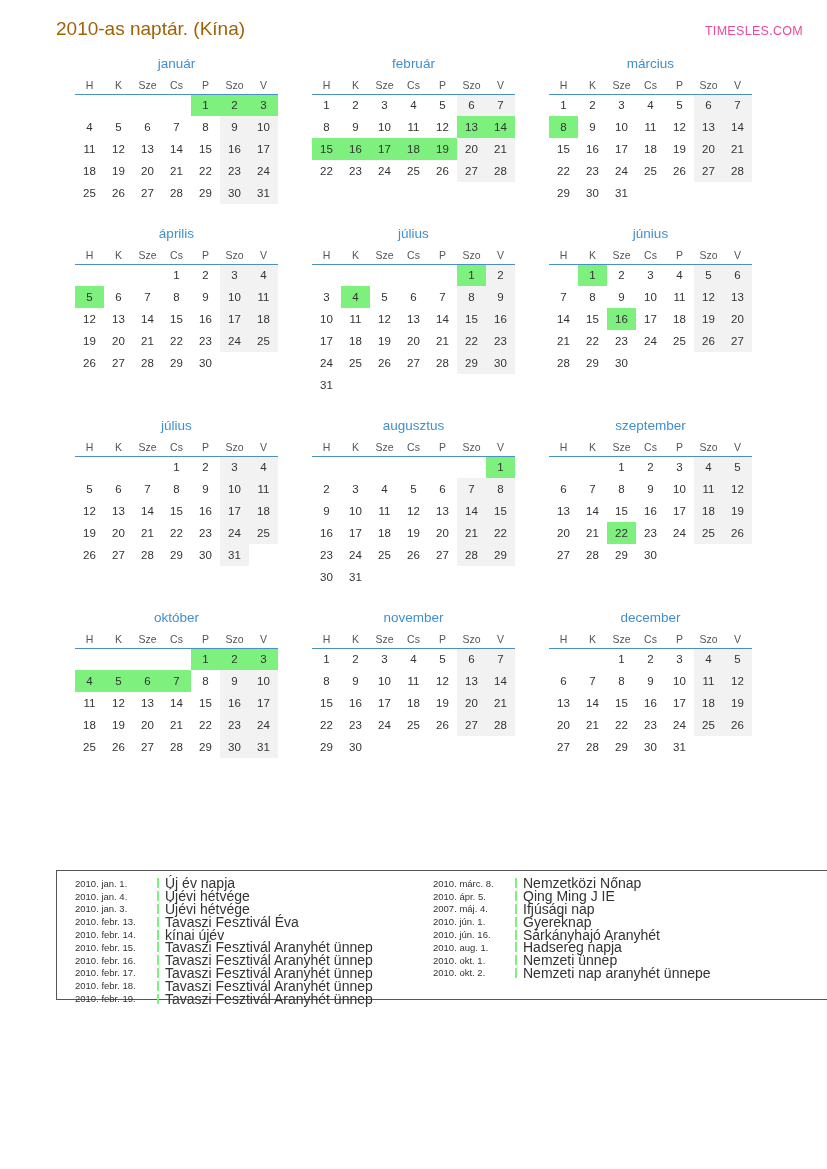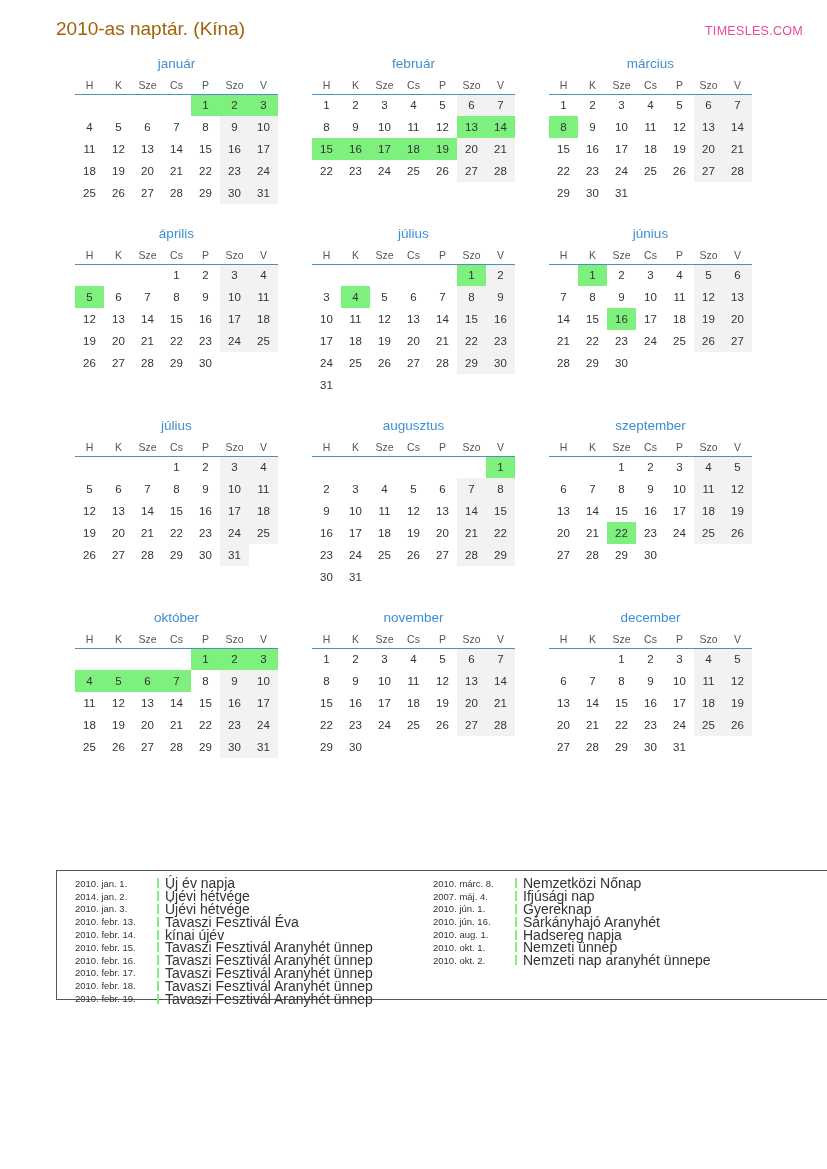--- a/index.html
+++ b/index.html
@@ -847,21 +847,21 @@
 
   <div class="legend">
     <div class="legend-cols">
       <div class="legend-col" id="legend-left">
           <div class="legend-row">
             <div class="legend-date">2010. jan. 1.</div>
             <div class="legend-bar"></div>
             <div class="legend-name">Új év napja</div>
           </div>
           <div class="legend-row">
-            <div class="legend-date">2014. jan. 2.</div>
+            <div class="legend-date">2010. jan. 4.</div>
             <div class="legend-bar"></div>
             <div class="legend-name">Újévi hétvége</div>
           </div>
           <div class="legend-row">
             <div class="legend-date">2010. jan. 3.</div>
             <div class="legend-bar"></div>
             <div class="legend-name">Újévi hétvége</div>
           </div>
           <div class="legend-row">
             <div class="legend-date">2010. febr. 13.</div>
@@ -897,20 +897,25 @@
             <div class="legend-date">2010. febr. 19.</div>
             <div class="legend-bar"></div>
             <div class="legend-name">Tavaszi Fesztivál Aranyhét ünnep</div>
           </div>
         </div>
       <div class="legend-col" id="legend-right">
           <div class="legend-row">
             <div class="legend-date">2010. márc. 8.</div>
             <div class="legend-bar"></div>
             <div class="legend-name">Nemzetközi Nőnap</div>
+          </div>
+          <div class="legend-row">
+            <div class="legend-date">2010. ápr. 5.</div>
+            <div class="legend-bar"></div>
+            <div class="legend-name">Qing Ming J IE</div>
           </div>
           <div class="legend-row">
             <div class="legend-date">2007. máj. 4.</div>
             <div class="legend-bar"></div>
             <div class="legend-name">Ifjúsági nap</div>
           </div>
           <div class="legend-row">
             <div class="legend-date">2010. jún. 1.</div>
             <div class="legend-bar"></div>
             <div class="legend-name">Gyereknap</div>

